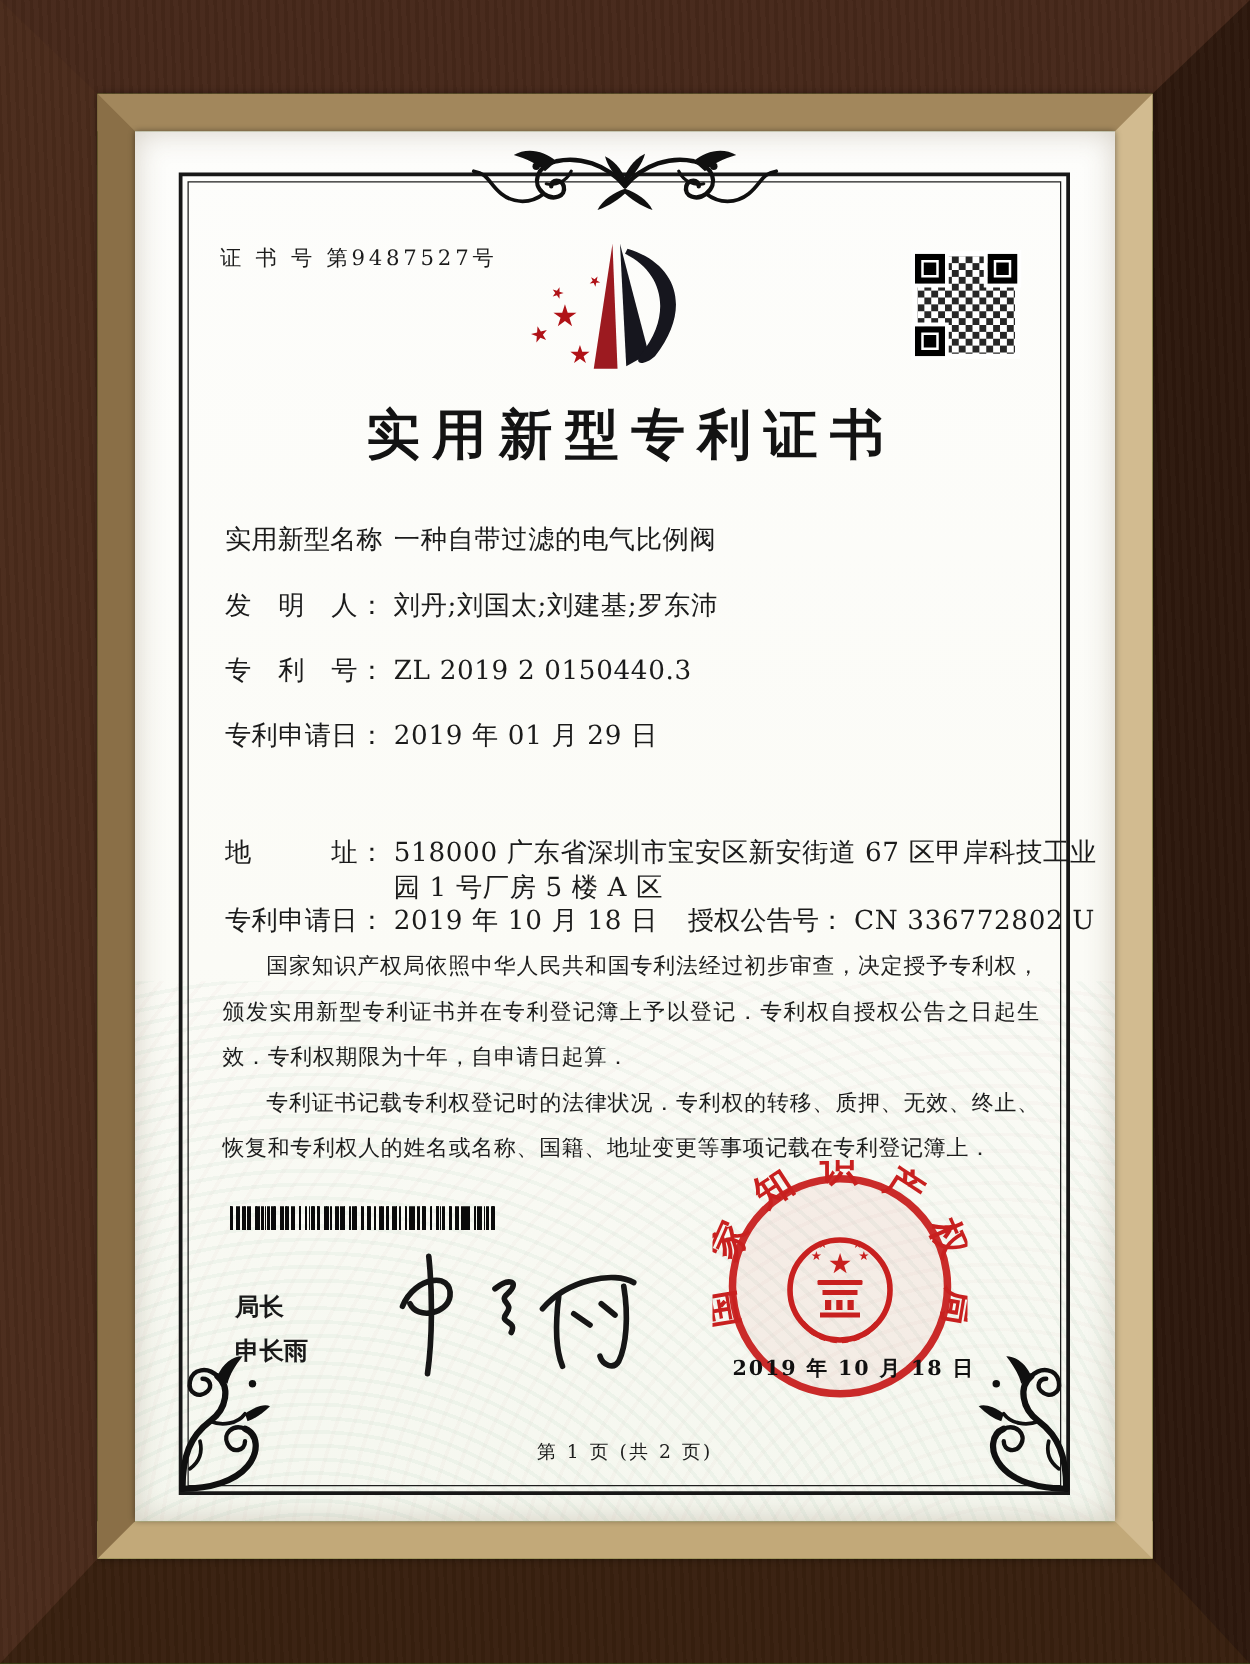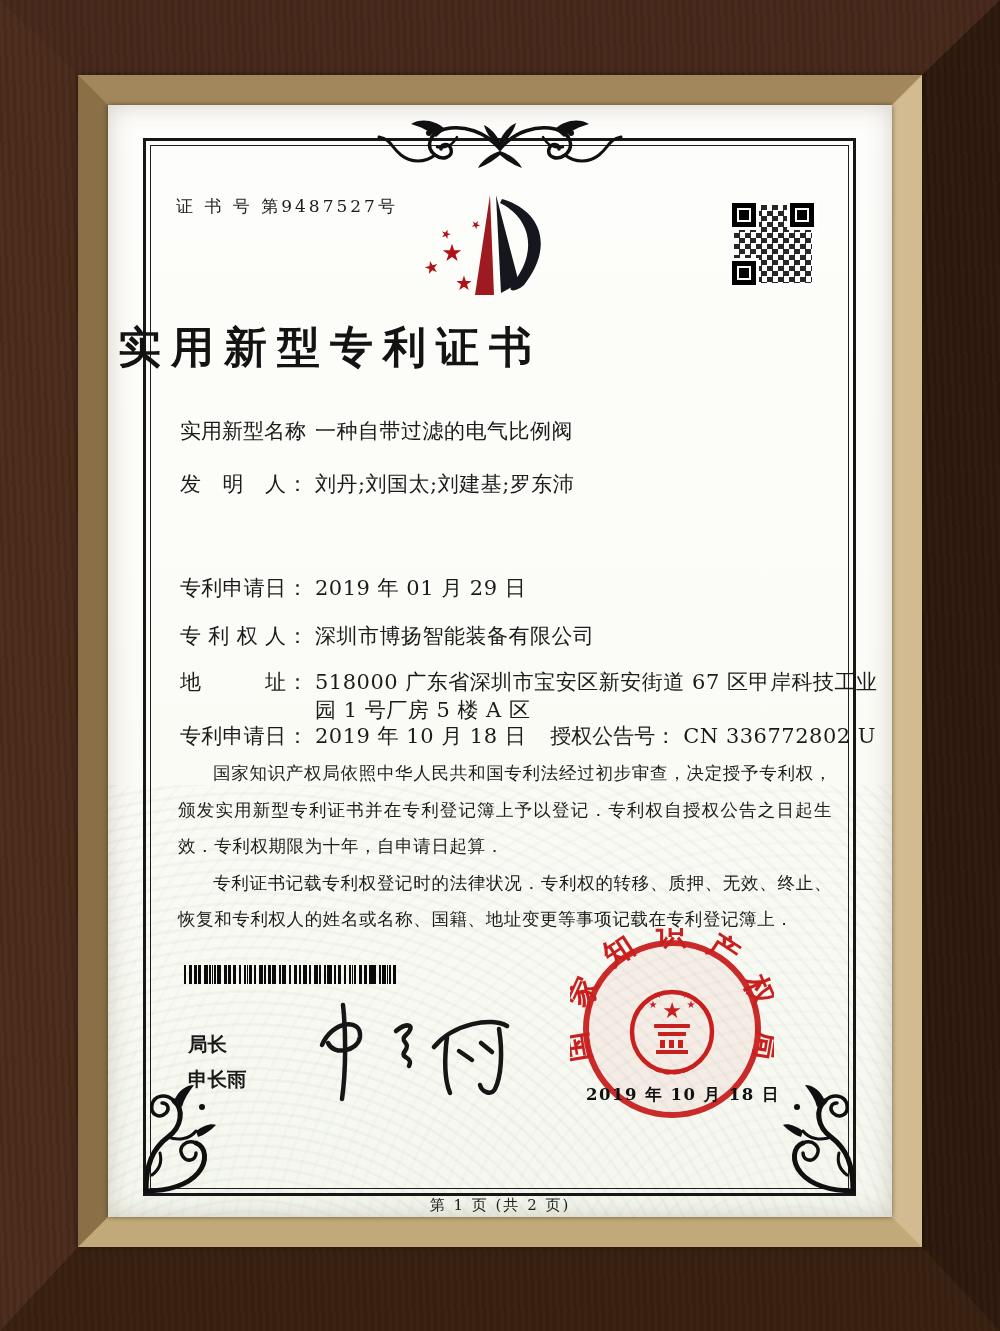--- a/index.html
+++ b/index.html
@@ -35,44 +35,44 @@
   
   .cert-no{position:absolute;left:68px;top:90px;font-size:17px;letter-spacing:3px;color:#1c1c1c;}
   .logo{position:absolute;left:310px;top:84px;}
   .qr{position:absolute;left:622px;top:96px;width:86px;height:86px;background:#fff;}
   .qr-noise{position:absolute;inset:4px;
        background-image:repeating-conic-gradient(#141414 0% 25%, #fff 0% 50%);
        background-size:11px 11px;opacity:.92;}
   .fp{position:absolute;width:24px;height:24px;border:5px solid #000;background:#fff;box-sizing:border-box;outline:3px solid #fff;}
   .fp::after{content:"";position:absolute;left:2px;top:2px;width:10px;height:10px;background:#000;}
   .fp.tl{left:2px;top:2px;} .fp.tr{right:2px;top:2px;} .fp.bl{left:2px;bottom:2px;}
-  .title{position:absolute;left:0;right:0;top:214px;
+  .title{position:absolute;left:0;right:0;top:214px;text-align:center;
          font-size:43px;font-weight:bold;letter-spacing:10px;color:#131313;text-indent:10px;}
   .row{position:absolute;left:72px;font-size:21px;color:#1b1b1b;white-space:nowrap;}
   .lbl{display:inline-block;width:106px;text-align:justify;text-align-last:justify;vertical-align:top;}
   .colon{display:inline-block;margin-left:1px;}
   .val{display:inline-block;margin-left:7px;letter-spacing:.5px;}
   .val2{position:absolute;left:135px;top:28px;letter-spacing:.5px;}
   .pair2{margin-left:24px;}
   .paras{position:absolute;left:70px;top:650px;width:654px;font-size:17.5px;line-height:36.5px;
          color:#1d1d1d;letter-spacing:.6px;text-align:justify;}
   .paras p{margin:0;text-indent:2em;}
   .barcode{position:absolute;left:76px;top:860px;width:212px;height:19px;
        background-image:
          repeating-linear-gradient(90deg,#0a0a0a 0 2px,rgba(0,0,0,0) 2px 5px),
          repeating-linear-gradient(90deg,#0a0a0a 0 1px,rgba(0,0,0,0) 1px 7px),
          repeating-linear-gradient(90deg,#0a0a0a 0 2px,rgba(0,0,0,0) 2px 11px);}
-  .signer{position:absolute;left:80px;top:924px;font-family:Liberation Mono, monospace;
+  .signer{position:absolute;left:80px;top:924px;font-family:Liberation Sans, sans-serif;
        font-weight:bold;font-size:19.5px;color:#191919;line-height:35px;}
   .signature{position:absolute;left:188px;top:888px;}
   .seal{position:absolute;left:462px;top:823px;}
   .seal-date{position:absolute;left:478px;top:979px;font-size:16.5px;font-weight:bold;
        letter-spacing:1.5px;color:#101010;}
   .footer{position:absolute;left:0;right:0;top:1047px;text-align:center;font-size:15px;
-       letter-spacing:2px;color:#1d1d1d;margin-top:44px;}
+       letter-spacing:2px;color:#1d1d1d;}
 </style>
 </head>
 <body>
 
 <div class="stage">
 
   <div class="wood"></div>
   <div class="wood-grain"></div>
   <div class="gold"></div>
 
@@ -157,25 +157,25 @@
     </div>
 
     <div class="title">实用新型专利证书</div>
 
     <div class="row" style="top:312px">
       <span class="lbl">实用新型名称</span><span class="colon">：</span><span class="val">一种自带过滤的电气比例阀</span>
     </div>
     <div class="row" style="top:365px">
       <span class="lbl">发明人</span><span class="colon">：</span><span class="val">刘丹;刘国太;刘建基;罗东沛</span>
     </div>
+    <div class="row" style="top:417px">
+      <span class="lbl">专利号</span><span class="colon">：</span><span class="val">ZL 2019 2 0150440.3</span>
+    </div>
     <div class="row" style="top:469px">
       <span class="lbl">专利申请日</span><span class="colon">：</span><span class="val">2019 年 01 月 29 日</span>
-    </div>
-    <div class="row" style="top:517px">
-      <span class="lbl">专利权人</span><span class="colon">：</span><span class="val">深圳市博扬智能装备有限公司</span>
     </div>
     <div class="row" style="top:563px">
       <span class="lbl">地址</span><span class="colon">：</span><span class="val">518000 广东省深圳市宝安区新安街道 67 区甲岸科技工业</span>
       <span class="val2">园 1 号厂房 5 楼 A 区</span>
     </div>
     <div class="row" style="top:617px">
       <span class="lbl">专利申请日</span><span class="colon">：</span><span class="val">2019 年 10 月 18 日</span><span class="pair2"><span class="lbl" style="width:104px">授权公告号</span><span class="colon">：</span><span class="val">CN 336772802 U</span></span>
     </div>
 
     <div class="paras">

